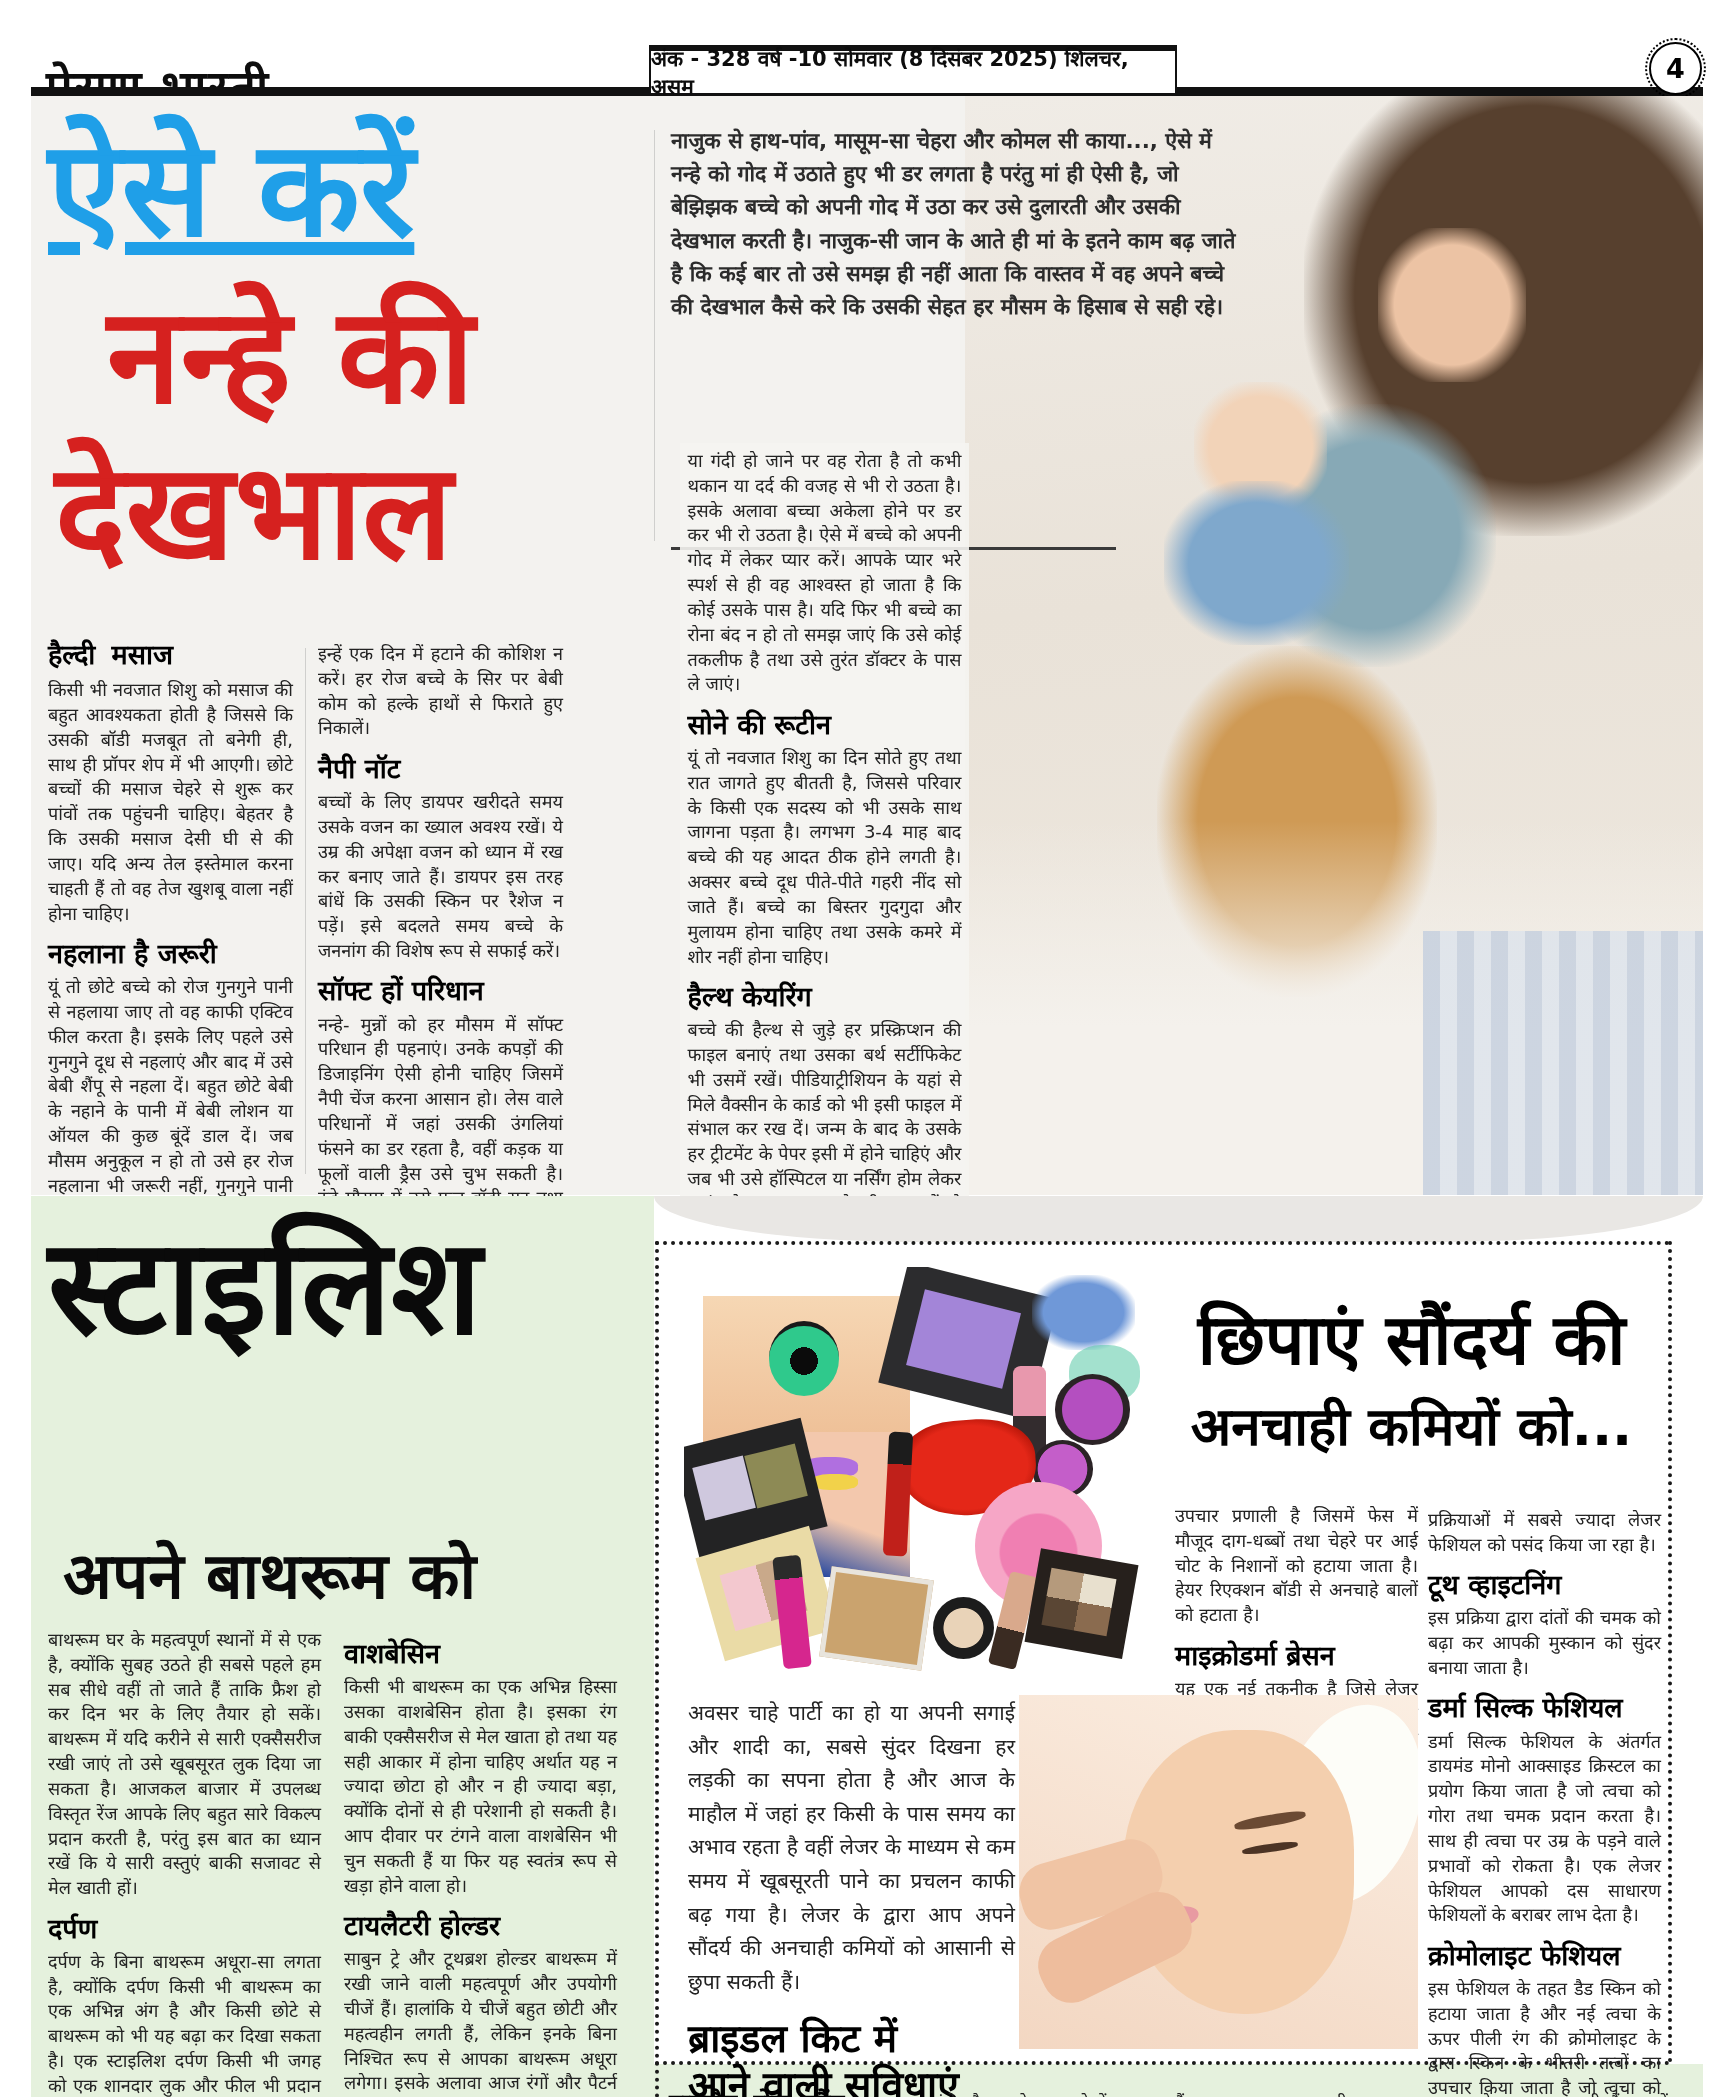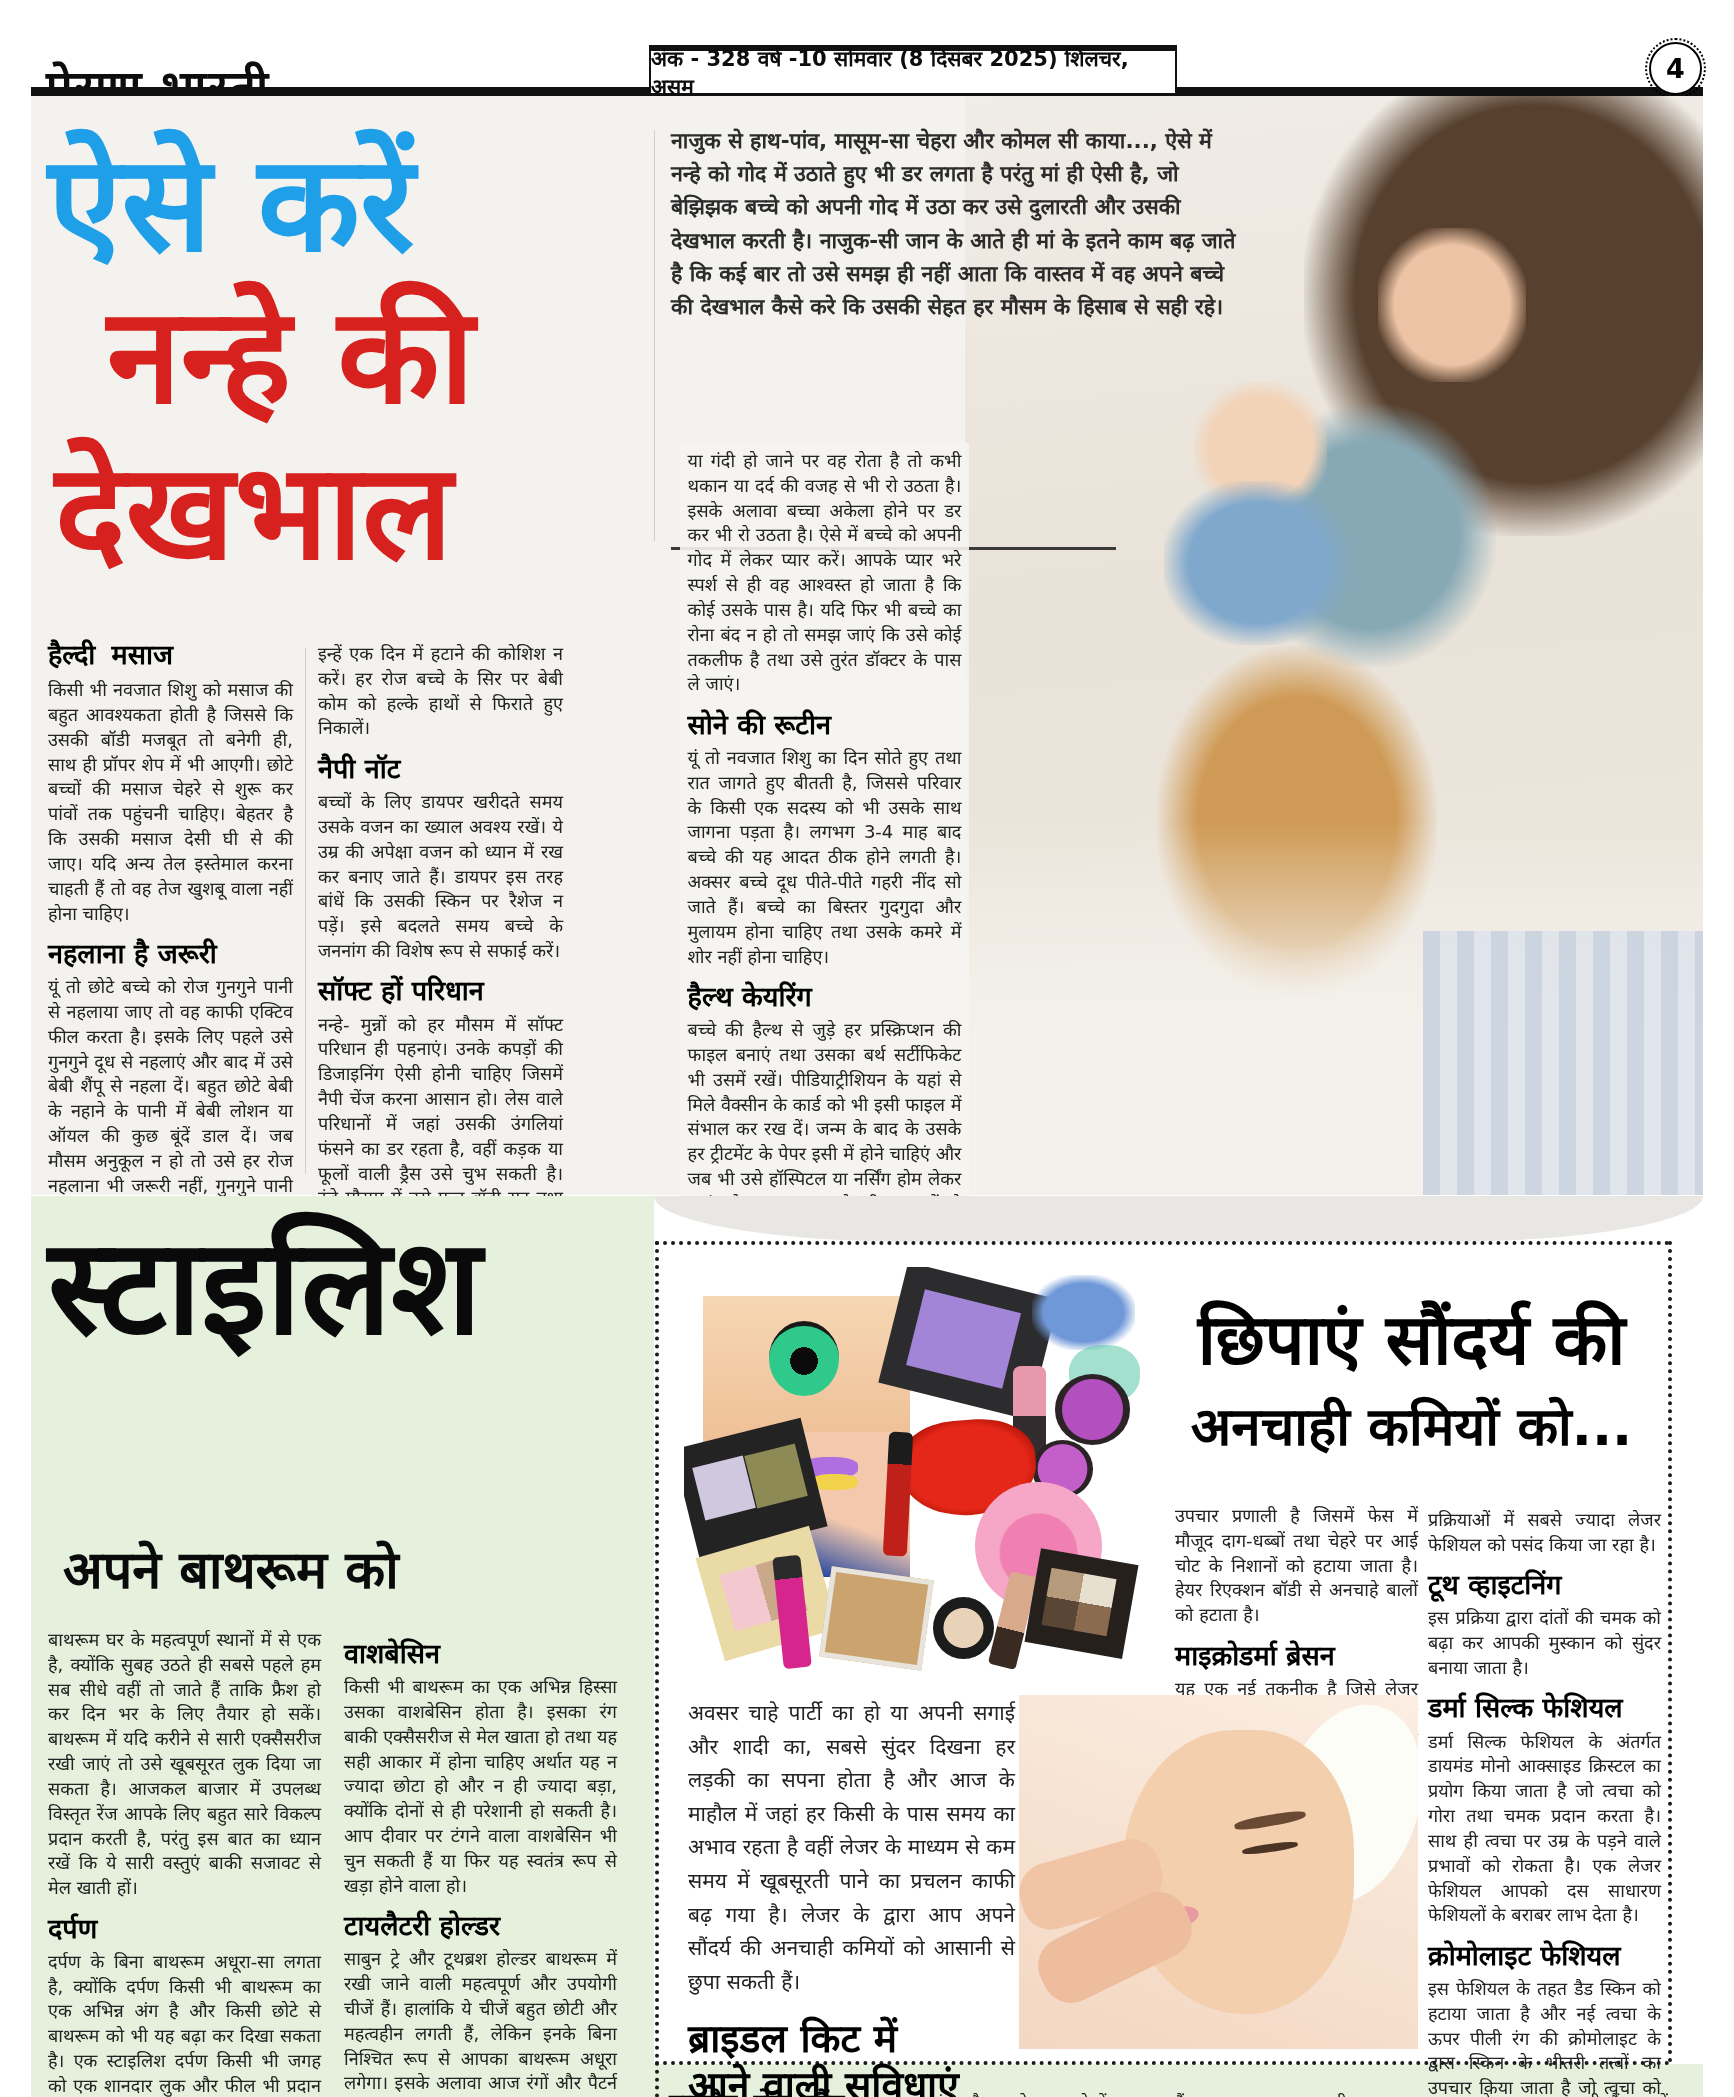--- a/index.html
+++ b/index.html
@@ -58,21 +58,21 @@
     <div class="ph" style="left:27%;top:35%;width:25%;height:15%;background:radial-gradient(ellipse at center,#7fa8cc 0 52%,transparent 74%);"></div>
     <div class="ph" style="left:26%;top:50%;width:38%;height:32%;background:radial-gradient(ellipse at center,#cf9a55 0 50%,transparent 72%);"></div>
     <div class="ph" style="left:0;bottom:0;width:100%;height:34%;background:linear-gradient(transparent,#f4f1ec 55%);"></div>
     <div class="ph" style="left:62%;top:76%;width:38%;height:24%;background:repeating-linear-gradient(90deg,#c3cede 0 17px,#dce3ec 17px 34px);opacity:.8;"></div>
   </div>
 
   <div class="intro" style="left:671px;top:124px;width:575px;">नाजुक से हाथ-पांव, मासूम-सा चेहरा और कोमल सी काया..., ऐसे में नन्हे को गोद में उठाते हुए भी डर लगता है परंतु मां ही ऐसी है, जो बेझिझक बच्चे को अपनी गोद में उठा कर उसे दुलारती और उसकी देखभाल करती है। नाजुक-सी जान के आते ही मां के इतने काम बढ़ जाते है कि कई बार तो उसे समझ ही नहीं आता कि वास्तव में वह अपने बच्चे की देखभाल कैसे करे कि उसकी सेहत हर मौसम के हिसाब से सही रहे।</div>
   <div class="abs" style="left:671px;top:547px;width:445px;height:2.9px;background:#3a3a3a;"></div>
   <div class="abs sep" style="left:654px;top:130px;width:1.3px;height:411px;"></div>
 
-  <div class="hl blue" style="left:48px;top:138px;font-size:133px;">ऐसे करें</div>
+  <div class="hl blue" style="left:48px;top:123px;font-size:133px;text-decoration:underline;">ऐसे करें</div>
   <div class="hl red" style="left:107px;top:290px;font-size:133px;">नन्हे की</div>
   <div class="hl red" style="left:55px;top:446px;font-size:133px;">देखभाल</div>
 
   <div class="col first" style="left:48px;top:642px;width:245px;">
     <h3>हैल्दी मसाज</h3>
     <p>किसी भी नवजात शिशु को मसाज की बहुत आवश्यकता होती है जिससे कि उसकी बॉडी मजबूत तो बनेगी ही, साथ ही प्रॉपर शेप में भी आएगी। छोटे बच्चों की मसाज चेहरे से शुरू कर पांवों तक पहुंचनी चाहिए। बेहतर है कि उसकी मसाज देसी घी से की जाए। यदि अन्य तेल इस्तेमाल करना चाहती हैं तो वह तेज खुशबू वाला नहीं होना चाहिए।</p>
     <h3>नहलाना है जरूरी</h3>
     <p>यूं तो छोटे बच्चे को रोज गुनगुने पानी से नहलाया जाए तो वह काफी एक्टिव फील करता है। इसके लिए पहले उसे गुनगुने दूध से नहलाएं और बाद में उसे बेबी शैंपू से नहला दें। बहुत छोटे बेबी के नहाने के पानी में बेबी लोशन या ऑयल की कुछ बूंदें डाल दें। जब मौसम अनुकूल न हो तो उसे हर रोज नहलाना भी जरूरी नहीं, गुनगुने पानी में टॉवल भिगो कर उसे स्पंज कर उसके कपड़े बदल दें। बच्चे की स्कैल्प पर जन्म के बाद एम्नियोटिक फ्लुइड के अंश लगे रह जाते हैं।</p>
   </div>
   <div class="abs sep" style="left:305px;top:648px;width:1.3px;height:526px;"></div>
@@ -93,21 +93,21 @@
     <p>बच्चे की हैल्थ से जुड़े हर प्रस्क्रिप्शन की फाइल बनाएं तथा उसका बर्थ सर्टीफिकेट भी उसमें रखें। पीडियाट्रीशियन के यहां से मिले वैक्सीन के कार्ड को भी इसी फाइल में संभाल कर रख दें। जन्म के बाद के उसके हर ट्रीटमेंट के पेपर इसी में होने चाहिएं और जब भी उसे हॉस्पिटल या नर्सिंग होम लेकर जाएं तो इस फाइल को भी साथ में ले जाएं।</p>
     <h3>सॉलिड फूड</h3>
     <p>छः माह तक बच्चे को मां का दूध ही दें तथा उसके बाद डॉक्टर की सलाह पर उसे सॉलिड फूड देना आरंभ करें।</p>
   </div>
 
   <div class="abs bggreen" style="left:31px;top:1196px;width:1672px;height:1504px;"></div>
   <div class="abs" style="left:654px;top:1196px;width:1049px;height:868px;background:#fff;"></div>
   <div class="abs" style="left:654px;top:1196px;width:1049px;height:46px;background:#e9e7e4;border-radius:0 0 50% 50% / 0 0 92px 92px;"></div>
 
   <div class="bigM" style="left:48px;top:1221px;font-size:133px;">स्टाइलिश</div>
-  <div class="bigM" style="left:63px;top:1544px;font-size:52px;">अपने बाथरूम को</div>
+  <div class="bigM" style="left:63px;top:1544px;font-size:64px;">अपने बाथरूम को</div>
 
   <div class="col first" style="left:48px;top:1628px;width:273px;">
     <p>बाथरूम घर के महत्वपूर्ण स्थानों में से एक है, क्योंकि सुबह उठते ही सबसे पहले हम सब सीधे वहीं तो जाते हैं ताकि फ्रैश हो कर दिन भर के लिए तैयार हो सकें। बाथरूम में यदि करीने से सारी एक्सैसरीज रखी जाएं तो उसे खूबसूरत लुक दिया जा सकता है। आजकल बाजार में उपलब्ध विस्तृत रेंज आपके लिए बहुत सारे विकल्प प्रदान करती है, परंतु इस बात का ध्यान रखें कि ये सारी वस्तुएं बाकी सजावट से मेल खाती हों।</p>
     <h3>दर्पण</h3>
     <p>दर्पण के बिना बाथरूम अधूरा-सा लगता है, क्योंकि दर्पण किसी भी बाथरूम का एक अभिन्न अंग है और किसी छोटे से बाथरूम को भी यह बढ़ा कर दिखा सकता है। एक स्टाइलिश दर्पण किसी भी जगह को एक शानदार लुक और फील भी प्रदान करेगा। आप अपनी पसंद से डिजाइन और साइज चुन सकती हैं, हालांकि आजकल बड़े आकार के दर्पण लगाने का ट्रैंड है।</p>
 
   </div>
   <div class="col" style="left:344px;top:1628px;width:273px;">
     <h3>वाशबेसिन</h3>
     <p>किसी भी बाथरूम का एक अभिन्न हिस्सा उसका वाशबेसिन होता है। इसका रंग बाकी एक्सैसरीज से मेल खाता हो तथा यह सही आकार में होना चाहिए अर्थात यह न ज्यादा छोटा हो और न ही ज्यादा बड़ा, क्योंकि दोनों से ही परेशानी हो सकती है। आप दीवार पर टंगने वाला वाशबेसिन भी चुन सकती हैं या फिर यह स्वतंत्र रूप से खड़ा होने वाला हो।</p>

